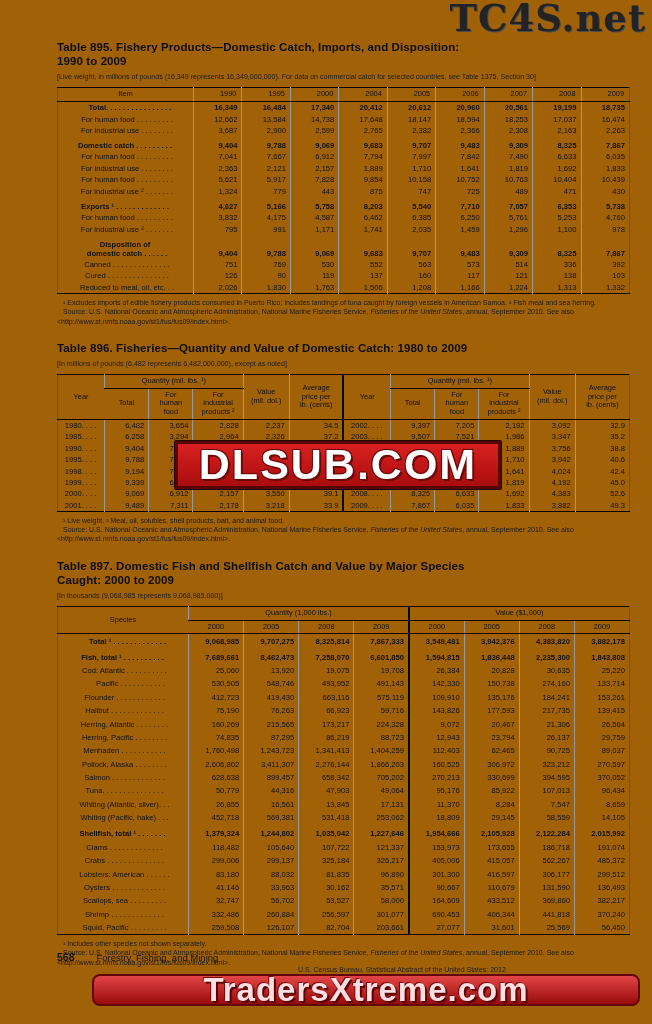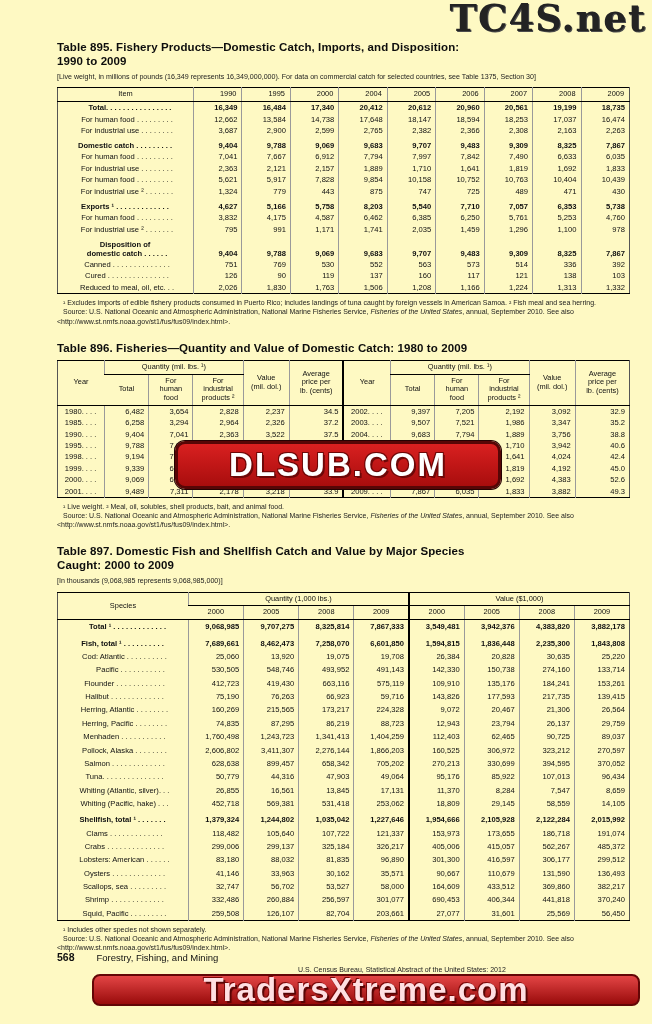--- a/index.html
+++ b/index.html
@@ -1,18 +1,18 @@
 <!DOCTYPE html>
 <html><head>
 <meta charset="utf-8">
 <title>Statistical Abstract Page 568</title>
 <style>
   *{box-sizing:border-box;margin:0;padding:0;}
   html,body{background:#e9e9e7;}
-  #page{position:relative;width:652px;height:1024px;background:#fef9c3;overflow:hidden;
+  #page{position:relative;width:652px;height:1024px;background:#a16207;overflow:hidden;
         font-family:"Liberation Sans",sans-serif;color:#141414;
         padding:40px 22px 0 57px;}
   
   .ttl{font-size:11.5px;line-height:1.22;font-weight:bold;letter-spacing:.1px;margin-bottom:5px;color:#0d0d0d;}
   .note{font-size:7.1px;line-height:1.3;color:#1c1c1c;margin-bottom:5px;max-width:545px;}
   
   .t{width:573px;border-collapse:collapse;table-layout:fixed;font-size:7.6px;color:#101010;
      border:1px solid #555;border-top:1.6px solid #000;border-bottom:1px solid #000;}
   .t th,.t td{border-left:1px solid #9a9a9a;vertical-align:bottom;}
   .t th:first-child,.t td:first-child{border-left:none;}
@@ -36,23 +36,23 @@
   .fn em{font-style:italic;}
   .tbl-section{margin-bottom:15px;position:relative;}
   
   .footer-left{position:absolute;left:57px;top:951px;font-size:9.5px;color:#111;}
   .pgnum{font-weight:bold;font-size:10.5px;margin-right:22px;}
   .footer-right{position:absolute;left:298px;top:966px;font-size:7px;color:#222;}
   
   .wm-top{position:absolute;top:-4px;right:6px;font-family:"DejaVu Serif",serif;font-size:37px;
           font-weight:bold;color:#232323;letter-spacing:1px;text-shadow:1px 1px 0 #4c4c4c;}
   .wm-mid{position:absolute;top:100px;left:118px;width:326px;height:48px;
-          background:linear-gradient(#d92020,#a80d0d);border:3px solid #570606;border-radius:10px;
+          background:linear-gradient(#d92020,#a80d0d);border:3px solid #570606;border-radius:1px;
           box-shadow:0 0 0 1px #260202;display:flex;align-items:center;justify-content:center;
-          font-size:33px;font-weight:800;color:#fff;letter-spacing:2px;
+          font-size:43px;font-weight:800;color:#fff;letter-spacing:2px;
           text-shadow:2px 2px 0 #6d0808,-1px -1px 0 #6d0808,1px -1px 0 #6d0808,-1px 1px 0 #6d0808;z-index:5;text-align:right;}
   .wm-bottom{position:absolute;left:92px;top:974px;width:548px;height:32px;
           background:linear-gradient(#e34545,#990b0b);border:2px solid #630606;border-radius:8px;
           display:flex;align-items:center;justify-content:center;
           font-size:33px;font-weight:800;color:#ffdfe2;letter-spacing:1px;
           text-shadow:2px 2px 1px #560404,-1px -1px 0 #7a0707;z-index:5;}
 </style>
 </head>
 <body>
 
@@ -266,20 +266,21 @@
         </tbody>
     </table>
     <div class="fns">
       <p class="fn">¹ Excludes imports of edible fishery products consumed in Puerto Rico;  includes landings of tuna caught by foreign vessels in American Samoa. ² Fish meal and sea herring.</p>
       <p class="fn"><span>Source: U.S. National Oceanic and Atmospheric Administration, National Marine Fisheries Service, </span><em>Fisheries of the United States</em><span>, annual, September 2010. See also &lt;http://www.st.nmfs.noaa.gov/st1/fus/fus09/index.html&gt;.</span></p>
     </div>
   </section>
 
   <section class="tbl-section">
     <h2 class="ttl">Table 896. Fisheries—Quantity and Value of Domestic Catch: 1980 to 2009</h2>
+    <p class="note">[In millions of pounds (6,482 represents 6,482,000,000), except as noted]</p>
     <table class="t t896">
       <colgroup>
         <col style="width:47px">
           <col style="width:44px">
           <col style="width:44px">
           <col style="width:50px">
           <col style="width:46px">
           <col style="width:54px">
         <col style="width:47px">
           <col style="width:44px">

